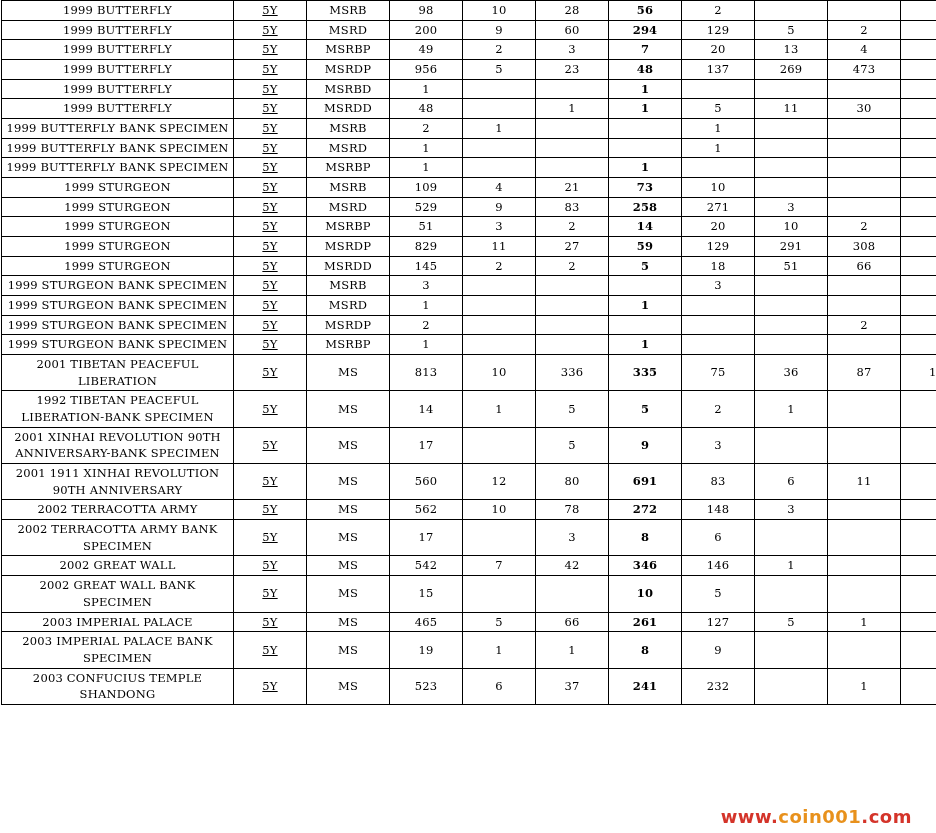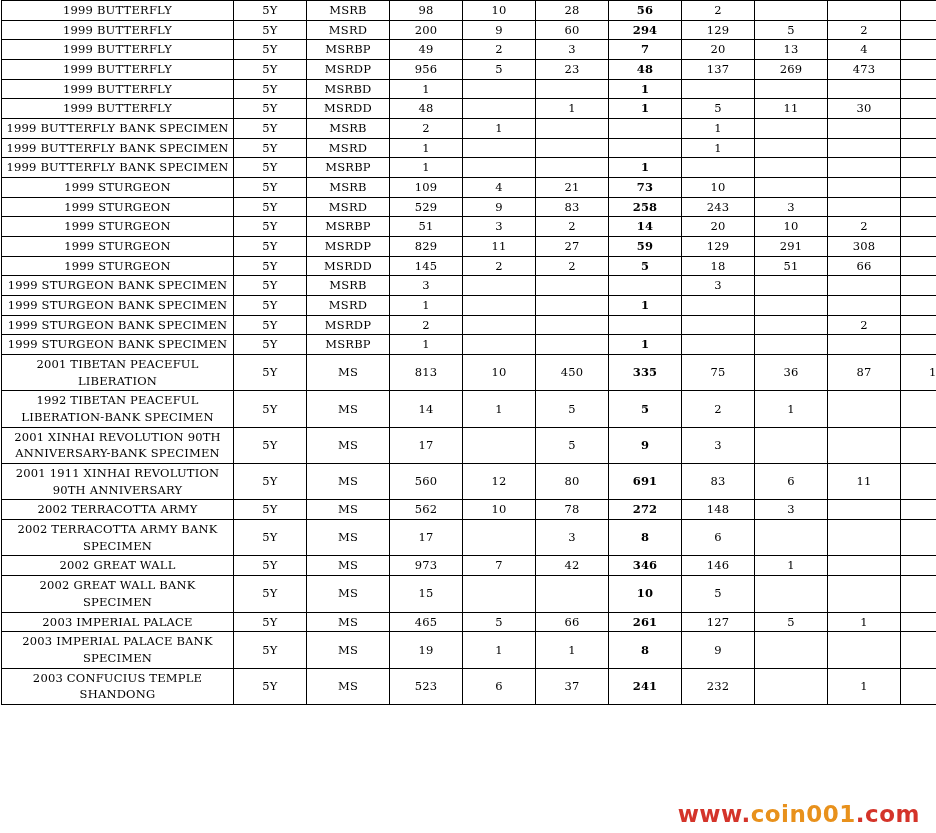--- a/index.html
+++ b/index.html
@@ -33,36 +33,36 @@
     vertical-align: middle;
     padding: 1px 2px;
     line-height: 1.45;
     letter-spacing: 0.2px;
     height: 17px;
     box-sizing: border-box;
     white-space: normal;
     word-break: break-word;
   }
   td.c-name   { width: 232px; }
-  td.c-grade  { width: 73px; }
+  td.c-grade  { width: 73px; text-decoration: underline; }
   td.c-desig  { width: 83px; }
   td.c-total  { width: 73px; }
   td.c-n1     { width: 73px; }
   td.c-n2     { width: 73px; }
   td.c-n3     { width: 73px; font-weight: bold; }
   td.c-n4     { width: 73px; }
   td.c-n5     { width: 73px; }
   td.c-n6     { width: 73px; }
   td.c-n7     { width: 72px; }
   .watermark {
     position: absolute;
-    right: 16px;
+    right: 24px;
     bottom: 6px;
     font-family: "DejaVu Sans", sans-serif;
-    font-size: 23px;
+    font-size: 18px;
     font-weight: bold;
     letter-spacing: 0.5px;
     pointer-events: none;
   }
   .wm-www { color: #d4342a; }
   .wm-coin { color: #e8911c; }
   .wm-num { color: #e8911c; }
   .wm-com { color: #d4342a; }
 </style>
 </head>
@@ -202,21 +202,21 @@
           <td class="c-n7"></td>
         </tr>
         <tr>
           <td class="c-name">1999 STURGEON</td>
           <td class="c-grade">5Y</td>
           <td class="c-desig">MSRD</td>
           <td class="c-total">529</td>
           <td class="c-n1">9</td>
           <td class="c-n2">83</td>
           <td class="c-n3">258</td>
-          <td class="c-n4">243</td>
+          <td class="c-n4">271</td>
           <td class="c-n5">3</td>
           <td class="c-n6"></td>
           <td class="c-n7"></td>
         </tr>
         <tr>
           <td class="c-name">1999 STURGEON</td>
           <td class="c-grade">5Y</td>
           <td class="c-desig">MSRBP</td>
           <td class="c-total">51</td>
           <td class="c-n1">3</td>
@@ -304,21 +304,21 @@
           <td class="c-n5"></td>
           <td class="c-n6"></td>
           <td class="c-n7"></td>
         </tr>
         <tr>
           <td class="c-name">2001 TIBETAN PEACEFUL LIBERATION</td>
           <td class="c-grade">5Y</td>
           <td class="c-desig">MS</td>
           <td class="c-total">813</td>
           <td class="c-n1">10</td>
-          <td class="c-n2">450</td>
+          <td class="c-n2">336</td>
           <td class="c-n3">335</td>
           <td class="c-n4">75</td>
           <td class="c-n5">36</td>
           <td class="c-n6">87</td>
           <td class="c-n7">15</td>
         </tr>
         <tr>
           <td class="c-name">1992 TIBETAN PEACEFUL LIBERATION-BANK SPECIMEN</td>
           <td class="c-grade">5Y</td>
           <td class="c-desig">MS</td>
@@ -380,21 +380,21 @@
           <td class="c-n3">8</td>
           <td class="c-n4">6</td>
           <td class="c-n5"></td>
           <td class="c-n6"></td>
           <td class="c-n7"></td>
         </tr>
         <tr>
           <td class="c-name">2002 GREAT WALL</td>
           <td class="c-grade">5Y</td>
           <td class="c-desig">MS</td>
-          <td class="c-total">973</td>
+          <td class="c-total">542</td>
           <td class="c-n1">7</td>
           <td class="c-n2">42</td>
           <td class="c-n3">346</td>
           <td class="c-n4">146</td>
           <td class="c-n5">1</td>
           <td class="c-n6"></td>
           <td class="c-n7"></td>
         </tr>
         <tr>
           <td class="c-name">2002 GREAT WALL BANK SPECIMEN</td>

